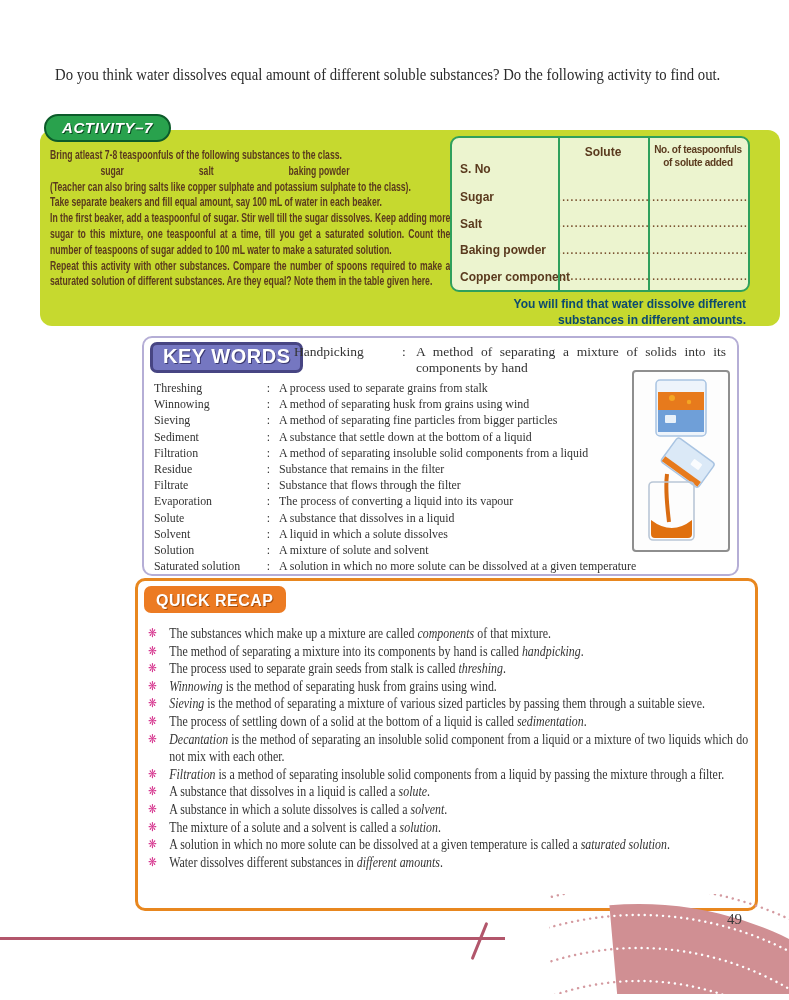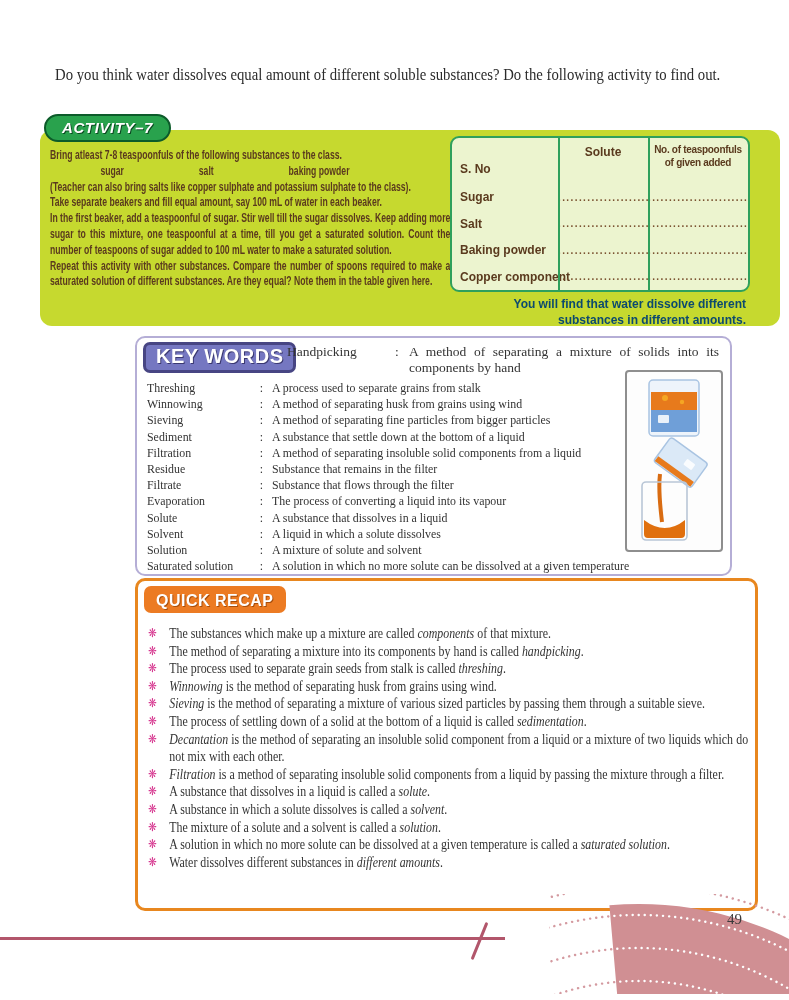--- a/index.html
+++ b/index.html
@@ -27,21 +27,21 @@
   .t-h1{padding:7px 0 0 8px;font-size:12px;margin-top:17px;}
   .t-h2{padding-top:7px;text-align:center;font-size:12px;}
   .t-h3{padding:6px 2px 0;text-align:center;font-size:10px;letter-spacing:-0.3px;line-height:1.25;}
   .t-row{display:grid;grid-template-columns:106px 90px 1fr;height:26.5px;align-items:center;}
   .t-c1{padding-left:8px;font-size:12px;white-space:nowrap;}
   .dots{overflow:hidden;white-space:nowrap;text-align:center;font-size:10px;letter-spacing:1.4px;color:#7a5230;}
   .act-foot{position:absolute;left:410px;top:166px;width:296px;text-align:right;font-family:"Liberation Sans",sans-serif;
             font-weight:bold;font-size:12px;line-height:1.35;color:#0c4a6e;}
 
   
-  .keywords{position:absolute;left:135px;top:336px;width:593px;height:236px;background:#fff;
+  .keywords{position:absolute;left:142px;top:336px;width:593px;height:236px;background:#fff;
             border:2px solid #b5aed6;border-radius:10px;}
   .kw-badge{position:absolute;left:6px;top:4px;background:#7577c1;border:3px solid #474583;border-radius:7px;
             color:#fff;font-family:"Liberation Sans",sans-serif;font-weight:bold;font-size:20px;letter-spacing:.5px;
             padding:0 10px 2px;text-shadow:1px 1px 0 #3a3870;}
   .kw-first{position:absolute;left:150px;top:6px;width:432px;display:grid;grid-template-columns:108px 14px 1fr;
             font-size:13.5px;line-height:16.2px;color:#333;}
   .kw-first .kw-def{text-align:justify;}
   .kw-rows{position:absolute;left:10px;top:42px;width:625px;transform:scaleX(0.88);transform-origin:0 0;}
   .kw-row{display:grid;grid-template-columns:128px 14px 1fr;font-size:13.5px;line-height:16.2px;color:#333;}
   .kw-term{white-space:nowrap;}
@@ -91,21 +91,21 @@
           <div class="act-par">Repeat this activity with other substances. Compare the number of spoons required to make a saturated solution of different substances. Are they equal? Note them in the table given here.</div>
         </div>
     </div>
 
     <div class="act-table">
       <div class="vline vl1"></div>
       <div class="vline vl2"></div>
       <div class="t-head">
         <div class="t-h1">S. No</div>
         <div class="t-h2">Solute</div>
-        <div class="t-h3">No. of teaspoonfuls of given added</div>
+        <div class="t-h3">No. of teaspoonfuls of solute added</div>
       </div>
       <div id="act-rows">
           <div class="t-row">
             <div class="t-c1">Sugar</div>
             <div class="dots">.............................</div>
             <div class="dots">.............................</div>
           </div>
           <div class="t-row">
             <div class="t-c1">Salt</div>
             <div class="dots">.............................</div>

